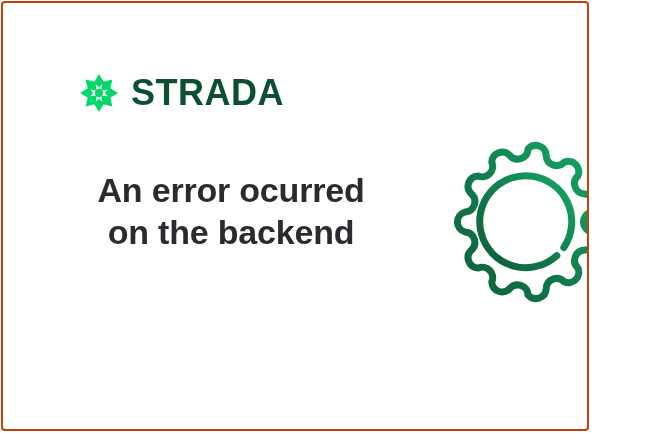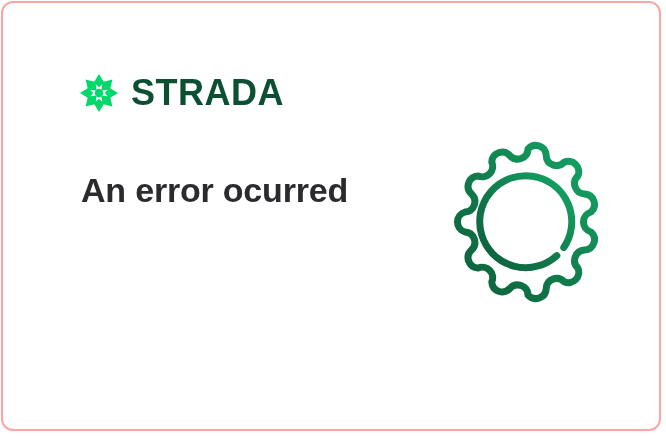--- a/index.html
+++ b/index.html
@@ -11,26 +11,26 @@
     width: 666px;
     height: 436px;
     font-family: "Liberation Sans", sans-serif;
     -webkit-font-smoothing: antialiased;
   }
 
   .error-card {
     position: absolute;
     left: 1px;
     top: 1px;
-    width: 660px;
+    width: 588px;
     height: 430px;
     box-sizing: border-box;
     background: #ffffff;
-    border: 2px solid #fca5a5;
-    border-radius: 12px;
+    border: 2px solid #c2410c;
+    border-radius: 4px;
     overflow: hidden;
   }
 
   
   .brand {
     position: absolute;
     left: 76px;
     top: 70px;
     display: flex;
     align-items: center;
@@ -55,20 +55,21 @@
   .message {
     position: absolute;
     left: 78px;
     top: 166px;
     width: 300px;
     font-size: 34px;
     font-weight: 700;
     line-height: 42px;
     letter-spacing: -0.2px;
     color: #2b2b2f;
+    text-align: center;
   }
 
   
   .gear-illustration {
     position: absolute;
     left: 440px;
     top: 134px;
     width: 170px;
     height: 170px;
   }
@@ -100,20 +101,21 @@
           <polygon points="6.6,33.4 9.0,23.5 17.6,22.4 16.5,31.0"></polygon>
           <circle cx="20" cy="20" r="4.2"></circle>
         </g>
       </svg>
     </span>
     <span class="brand-word">STRADA</span>
   </div>
 
   <div class="message">
     <div>An error ocurred</div>
+    <div>on the backend</div>
   </div>
 
   <div class="gear-illustration">
     <svg viewBox="0 0 170 170" aria-hidden="true">
       <defs>
         <linearGradient id="gearGrad" x1="0" y1="1" x2="1" y2="0">
           <stop offset="0%" stop-color="#0d5c3a"></stop>
           <stop offset="45%" stop-color="#117a4b"></stop>
           <stop offset="100%" stop-color="#14a866"></stop>
         </linearGradient>

